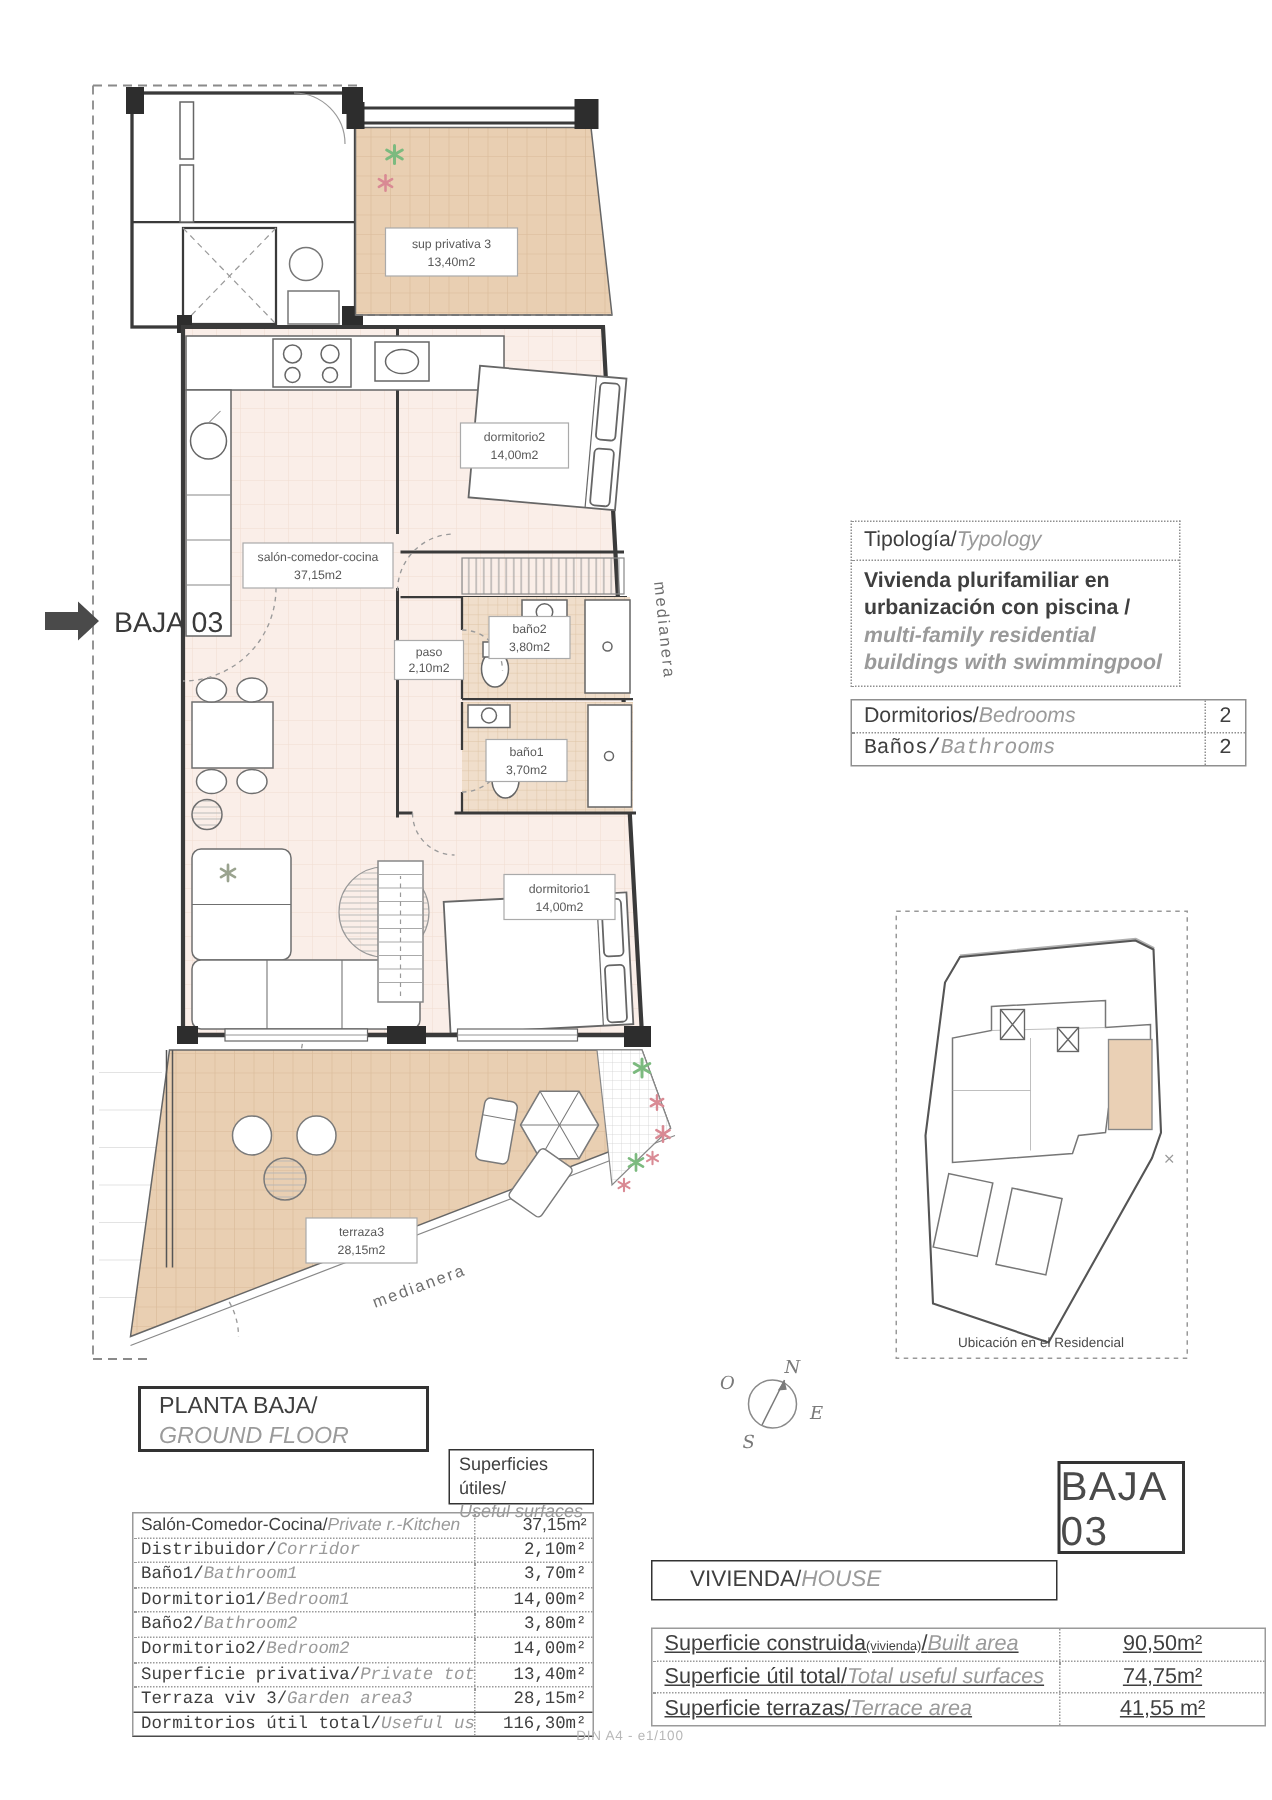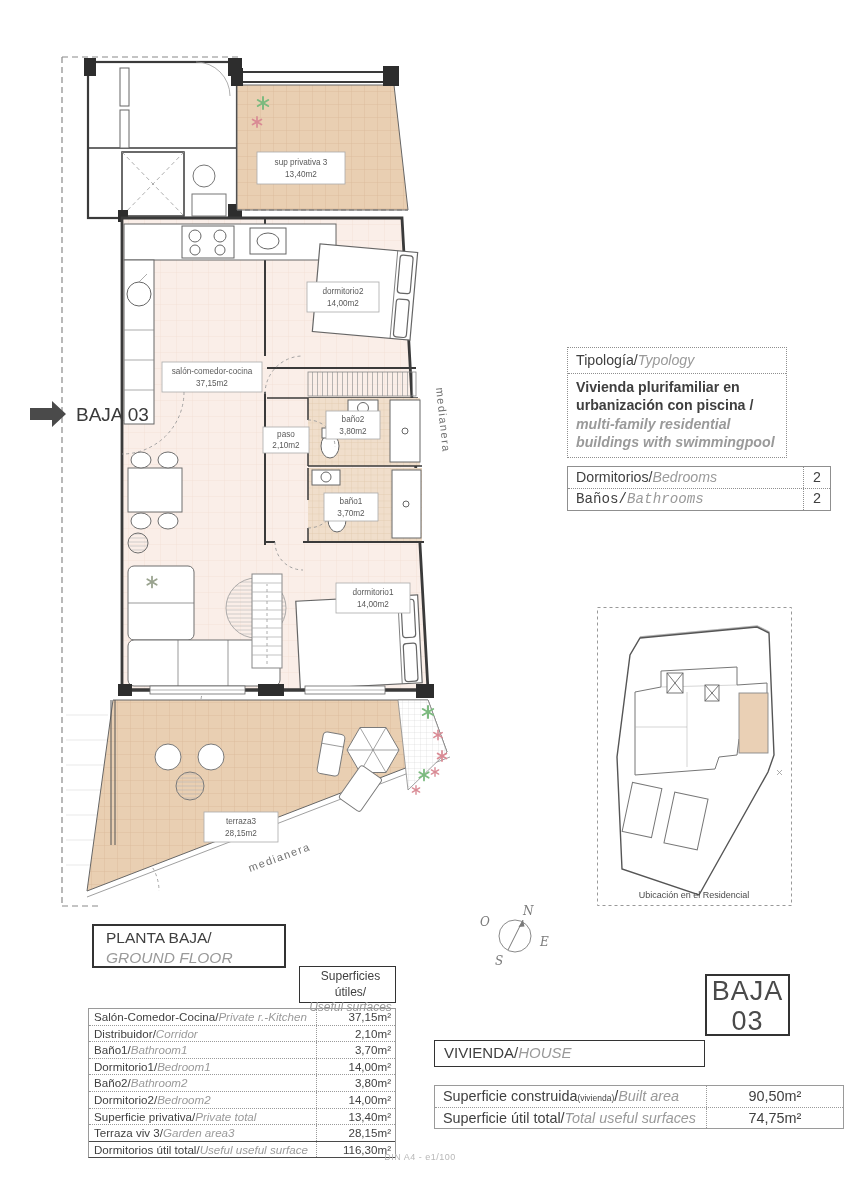--- a/index.html
+++ b/index.html
@@ -20,41 +20,41 @@
   #counts{left:567px;top:466px;width:264px;border:1px solid #8f8f8f;font-size:14.2px;}
   .c-row{display:flex;height:21px;line-height:21px;}
   .c-row + .c-row{border-top:1px dotted #8f8f8f;font-family:Liberation Mono, monospace;}
   .c-label{flex:1;padding-left:8px;}
   .c-val{width:26px;text-align:center;border-left:1px dotted #8f8f8f;}
 
   
   #floor-header{left:92px;top:924px;width:194px;height:44px;border:2px solid #333;
                 padding:2px 0 0 12px;font-size:15.5px;line-height:1.3;}
   #useful-header{left:299px;top:966px;width:97px;height:37px;border:1.5px solid #333;
-                 padding:2px 0 0 6px;font-size:12px;line-height:1.3;text-align:center;}
+                 padding:2px 0 0 6px;font-size:12px;line-height:1.3;}
 
   
   #useful-table{left:88px;top:1008px;width:308px;border:1px solid #9a9a9a;border-bottom:1.6px solid #4a4a4a;font-size:11.6px;}
   .u-row{display:flex;height:15.6px;line-height:15.6px;}
-  .u-row + .u-row{border-top:1px dotted #9a9a9a;}
+  .u-row + .u-row{border-top:1px dotted #9a9a9a;font-family:Liberation Mono, monospace;}
   .u-row.total{border-top:1.5px solid #4a4a4a;}
   .u-label{flex:1;padding-left:5px;white-space:nowrap;overflow:hidden;}
   .u-val{width:74px;text-align:right;padding-right:4px;border-left:1px dotted #9a9a9a;}
 
   
   #unit-box{left:705px;top:974px;width:85px;height:62px;border:2px solid #333;
-            text-align:center;font-size:27px;line-height:1.1;color:#4a4a4a;padding-top:1px;letter-spacing:1px;}
+            text-align:left;font-size:27px;line-height:1.1;color:#4a4a4a;padding-top:1px;letter-spacing:1px;}
 
   
   #house-header{left:434px;top:1040px;width:271px;height:27px;border:1.5px solid #333;
-                font-size:15px;line-height:24px;padding-left:9px;}
+                font-size:15px;line-height:24px;padding-left:25px;}
 
   
   #house-table{left:434px;top:1085px;width:410px;border:1px solid #9a9a9a;font-size:14.4px;}
-  .h-row{display:flex;height:20.5px;line-height:20.5px;}
+  .h-row{display:flex;height:20.5px;line-height:20.5px;text-decoration:underline;}
   .h-row + .h-row{border-top:1px dotted #9a9a9a;}
   .h-label{flex:1;padding-left:8px;white-space:nowrap;overflow:hidden;}
   .h-val{width:136px;text-align:center;border-left:1px dotted #9a9a9a;}
 
   #footer-note{left:320px;top:1152px;width:200px;text-align:center;font-size:9px;color:#b8b8b8;letter-spacing:.5px;}
 
   
   .room-name,.room-area{font-family:"Liberation Sans",sans-serif;font-size:8.2px;fill:#5a5a5a;}
   .medianera{font-family:"Liberation Sans",sans-serif;font-size:11px;fill:#6f6f6f;letter-spacing:1.5px;}
   .plan-unit{font-family:"Liberation Sans",sans-serif;font-size:19px;fill:#3a3a3a;}
@@ -424,17 +424,21 @@
 
 <div class="abs" id="house-table">
   <div class="h-row">
     <div class="h-label"><span class="es">Superficie construida</span><span class="note">(vivienda)</span><span class="es">/</span><span class="en">Built area</span></div>
     <div class="h-val">90,50m²</div>
   </div>
   <div class="h-row">
     <div class="h-label"><span class="es">Superficie útil total</span><span class="note"></span><span class="es">/</span><span class="en">Total useful surfaces</span></div>
     <div class="h-val">74,75m²</div>
   </div>
+  <div class="h-row">
+    <div class="h-label"><span class="es">Superficie terrazas</span><span class="note"></span><span class="es">/</span><span class="en">Terrace area</span></div>
+    <div class="h-val">41,55 m²</div>
+  </div>
 </div>
 
 <div class="abs" id="footer-note">DIN A4 - e1/100</div>
 
 </div>
 
 </body></html>

